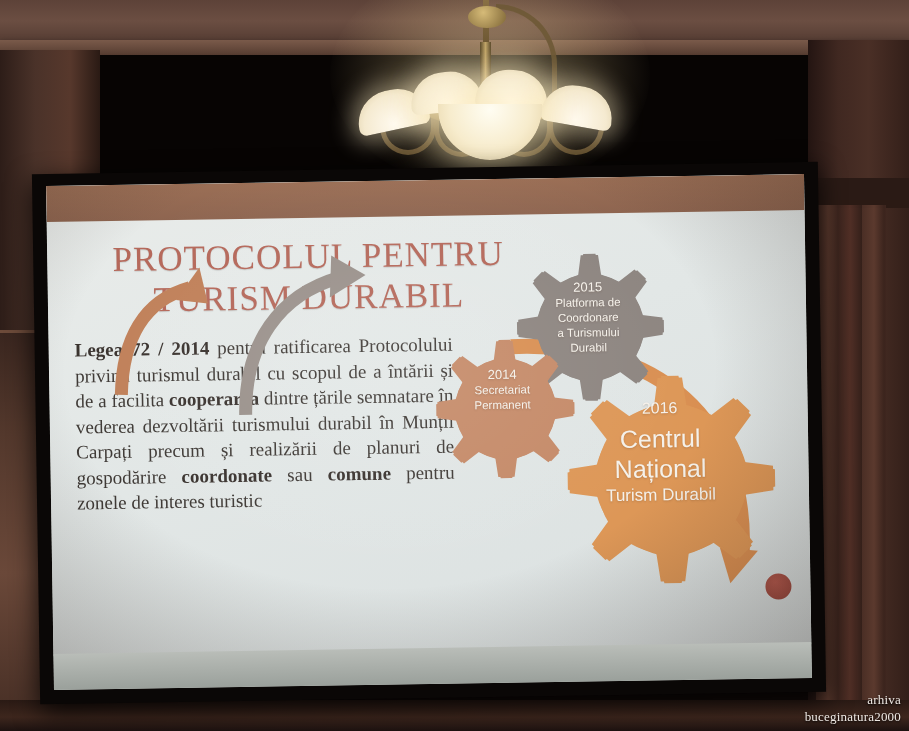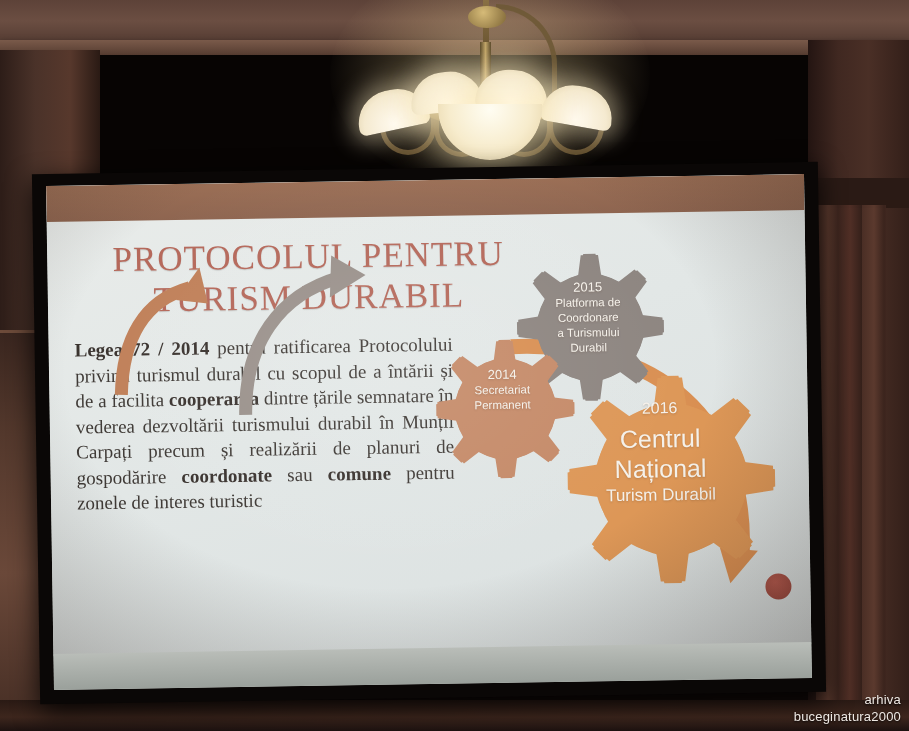--- a/index.html
+++ b/index.html
@@ -107,21 +107,21 @@
   .g16-label{left:520px;top:222px;width:180px;font-size:14px;line-height:19px;}
   .g16-label .yr{font-size:16px;display:block;margin-bottom:6px;}
   .g16-label .big{font-size:25px;line-height:30px;display:block;}
   .g16-label .sub{font-size:17px;display:block;margin-top:2px;}
 
   .reddot{position:absolute;left:713px;top:399px;width:26px;height:26px;border-radius:50%;
     background:radial-gradient(circle at 38% 32%,#b65a4e,#96463c);}
 
   
   .wm{position:absolute;right:8px;bottom:6px;text-align:right;color:#efe9e4;
-    font-family:Liberation Sans, sans-serif;font-size:13px;line-height:17px;
+    font-family:Liberation Serif, serif;font-size:13px;line-height:17px;
     text-shadow:0 1px 2px rgba(0,0,0,.9);letter-spacing:.2px;}
 </style>
 </head>
 <body>
 
 <div class="room">
 
   <div class="ceiling"></div>
   <div class="cornice"></div>
   <div class="ceiling-dark"></div>

